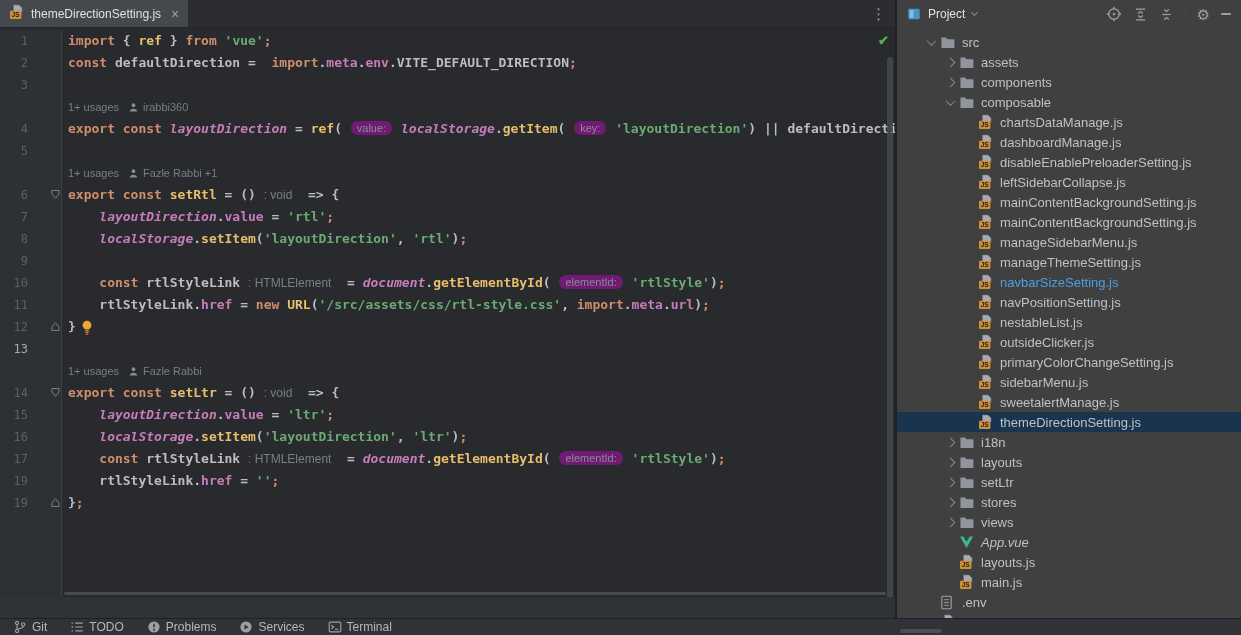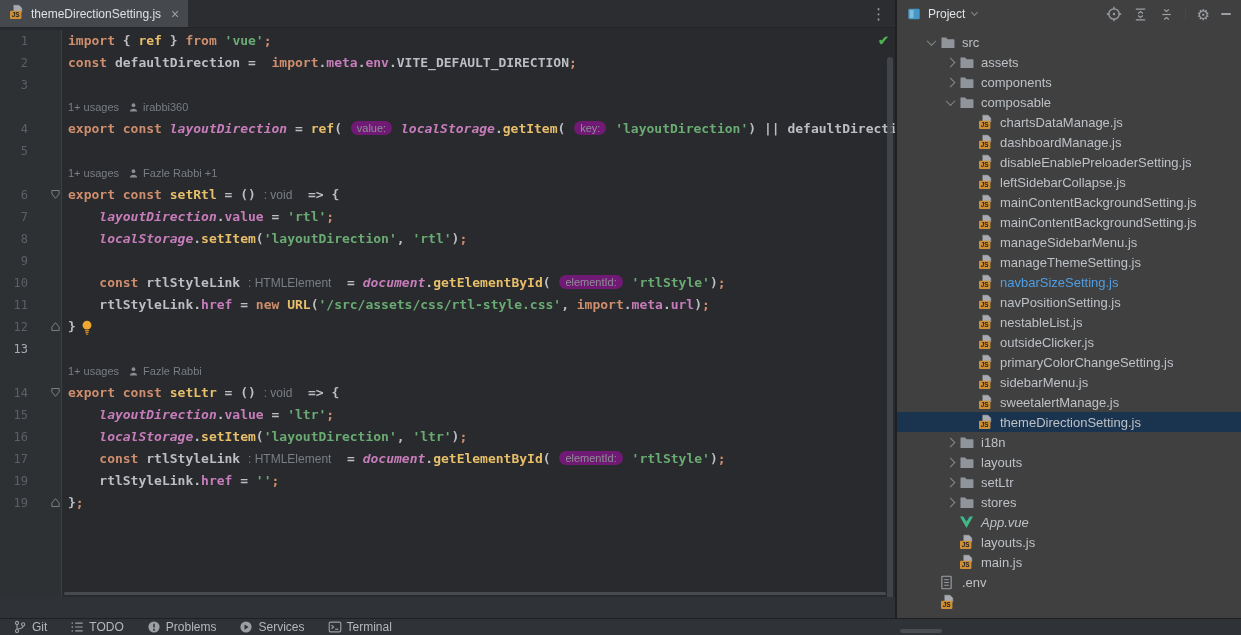--- a/index.html
+++ b/index.html
@@ -591,20 +591,31 @@
             <span class="slot">
               <span class="chev right"></span>
             </span>
             <span class="icon">
               <svg width="15" height="13" viewBox="0 0 16 14">
                 <path d="M1.5 1.5h5l1.6 2h6.4a1 1 0 0 1 1 1V12a1 1 0 0 1-1 1h-13z" fill="#90959B"></path>
               </svg>
             </span>
             <span class="lbl">stores</span>
           </div>
+          <div class="trow" style="padding-left: 44px;">
+            <span class="slot">
+              <span class="chev right"></span>
+            </span>
+            <span class="icon">
+              <svg width="15" height="13" viewBox="0 0 16 14">
+                <path d="M1.5 1.5h5l1.6 2h6.4a1 1 0 0 1 1 1V12a1 1 0 0 1-1 1h-13z" fill="#90959B"></path>
+              </svg>
+            </span>
+            <span class="lbl">views</span>
+          </div>
           <div class="trow" style="padding-left: 44px; font-style: italic;">
             <span class="slot"></span>
             <span class="icon">
               <svg width="15" height="14" viewBox="0 0 16 15">
                 <path d="M1 1.5h3.7L8 7l3.3-5.5H15L8 13.8z" fill="#41B883"></path>
                 <path d="M4.7 1.5h2L8 3.8l1.3-2.3h2L8 7z" fill="#35495E"></path>
               </svg>
             </span>
             <span class="lbl">App.vue</span>
           </div>

